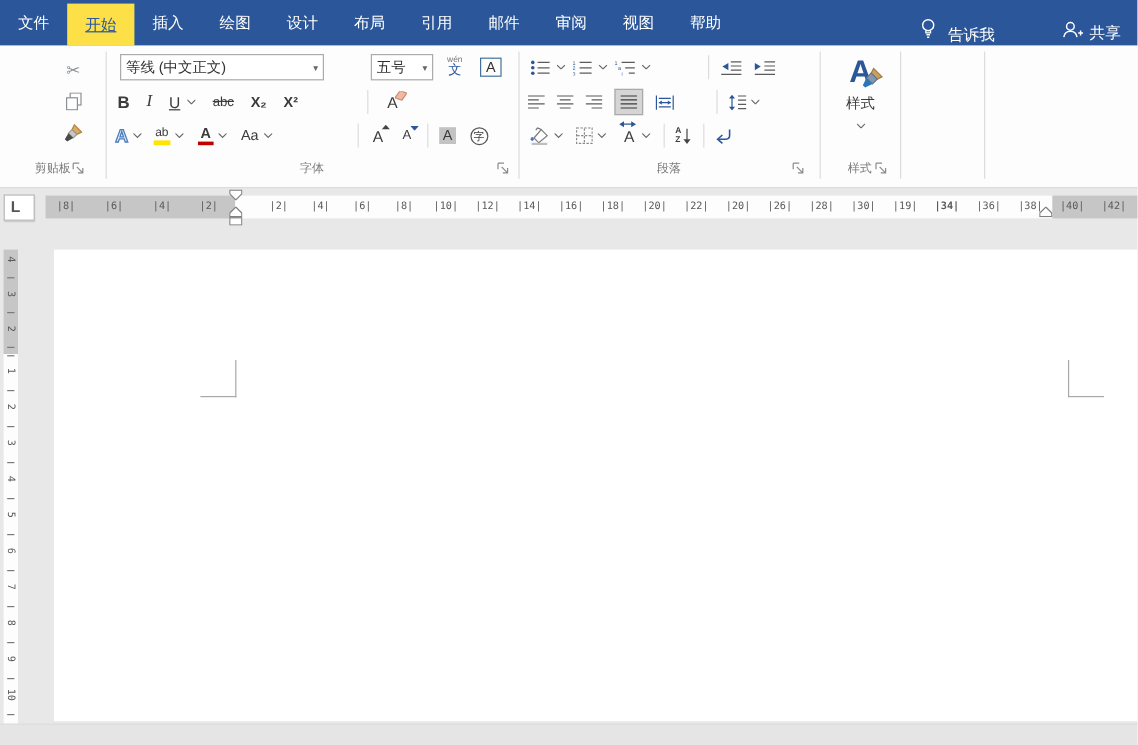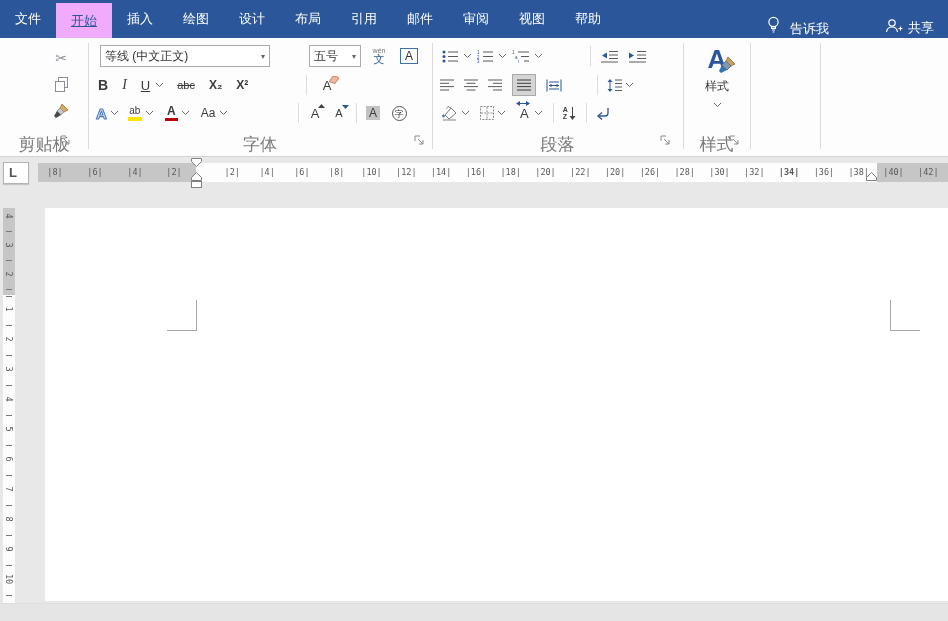--- a/index.html
+++ b/index.html
@@ -6,32 +6,32 @@
   html,body { width:948px; height:621px; overflow:hidden;
     font-family:"Liberation Sans", sans-serif; }
   #app { position:relative; width:948px; height:621px; background:#e8e8e8; }
 
   
   .titlebar { position:absolute; left:0; top:0; width:948px; height:38px;
     background:#2b579a; display:flex; align-items:stretch; color:#fff; }
   #tabs { display:flex; align-items:stretch; }
   .tab { display:flex; align-items:center; padding:0 15px; font-size:13px;
     cursor:default; white-space:nowrap; }
-  .tab.active { background:#f0abfc; color:#2b579a; margin-top:3px;text-decoration:underline; }
+  .tab.active { background:#fde047; color:#2b579a; margin-top:3px;text-decoration:underline; }
   .tbright { display:flex; align-items:flex-end; margin-left:auto; padding-right:14px; gap:8px; }
   .tbright .lbl { font-size:13px; }
   .share-wrap { display:flex; align-items:center; gap:5px; margin-left:48px; }
 
   
   .ribbon { position:absolute; left:0; top:38px; width:948px; height:119px;
     background:#fdfdfd; border-bottom:1px solid #d4d4d4; font-size:12px; color:#3b3b3b; }
   .gsep { position:absolute; top:5px; height:106px; width:1px; background:#dcdcdc; }
   .group { position:absolute; top:0; height:119px; }
   .grouplabel { position:absolute; left:0; right:0; top:95px; text-align:center;
-    font-size:17px; color:#7b7b7b; }
+    font-size:10px; color:#7b7b7b; }
   .launcher { position:absolute; top:97px; width:11px; height:11px; }
   .btn { display:inline-flex; align-items:center; justify-content:center;
     cursor:default; }
   .chev { display:inline-block; }
   .vsep { position:absolute; width:1px; height:20px; background:#dcdcdc; }
   .row { position:absolute; left:0; display:flex; align-items:center; }
 
   
   .paste-btn { position:absolute; left:6px; top:7px; width:40px; height:84px;
     display:flex; flex-direction:column; align-items:center; }
@@ -538,21 +538,21 @@
           <span class="hnum" style="left: 406.3px;">|12|</span>
           <span class="hnum" style="left: 441.1px;">|14|</span>
           <span class="hnum" style="left: 475.9px;">|16|</span>
           <span class="hnum" style="left: 510.7px;">|18|</span>
           <span class="hnum" style="left: 545.5px;">|20|</span>
           <span class="hnum" style="left: 580.3px;">|22|</span>
           <span class="hnum" style="left: 615.1px;">|20|</span>
           <span class="hnum" style="left: 649.9px;">|26|</span>
           <span class="hnum" style="left: 684.7px;">|28|</span>
           <span class="hnum" style="left: 719.5px;">|30|</span>
-          <span class="hnum" style="left: 754.3px;">|32|</span>
+          <span class="hnum" style="left: 754.3px;">|19|</span>
           <span class="hnum" style="left: 789.1px; font-weight: bold;">|34|</span>
           <span class="hnum" style="left: 823.9px;">|36|</span>
           <span class="hnum" style="left: 858.7px;">|38|</span>
           <span class="hnum" style="left: 893.5px;">|40|</span>
           <span class="hnum" style="left: 928.3px;">|42|</span>
         </div>
     </div>
 
     <svg class="indent" style="left:191px;top:1px" width="11" height="9">
       <path d="M0.5 0.5 H10.5 V3.5 L5.5 8.5 L0.5 3.5 Z" fill="#fff" stroke="#808080"></path>

